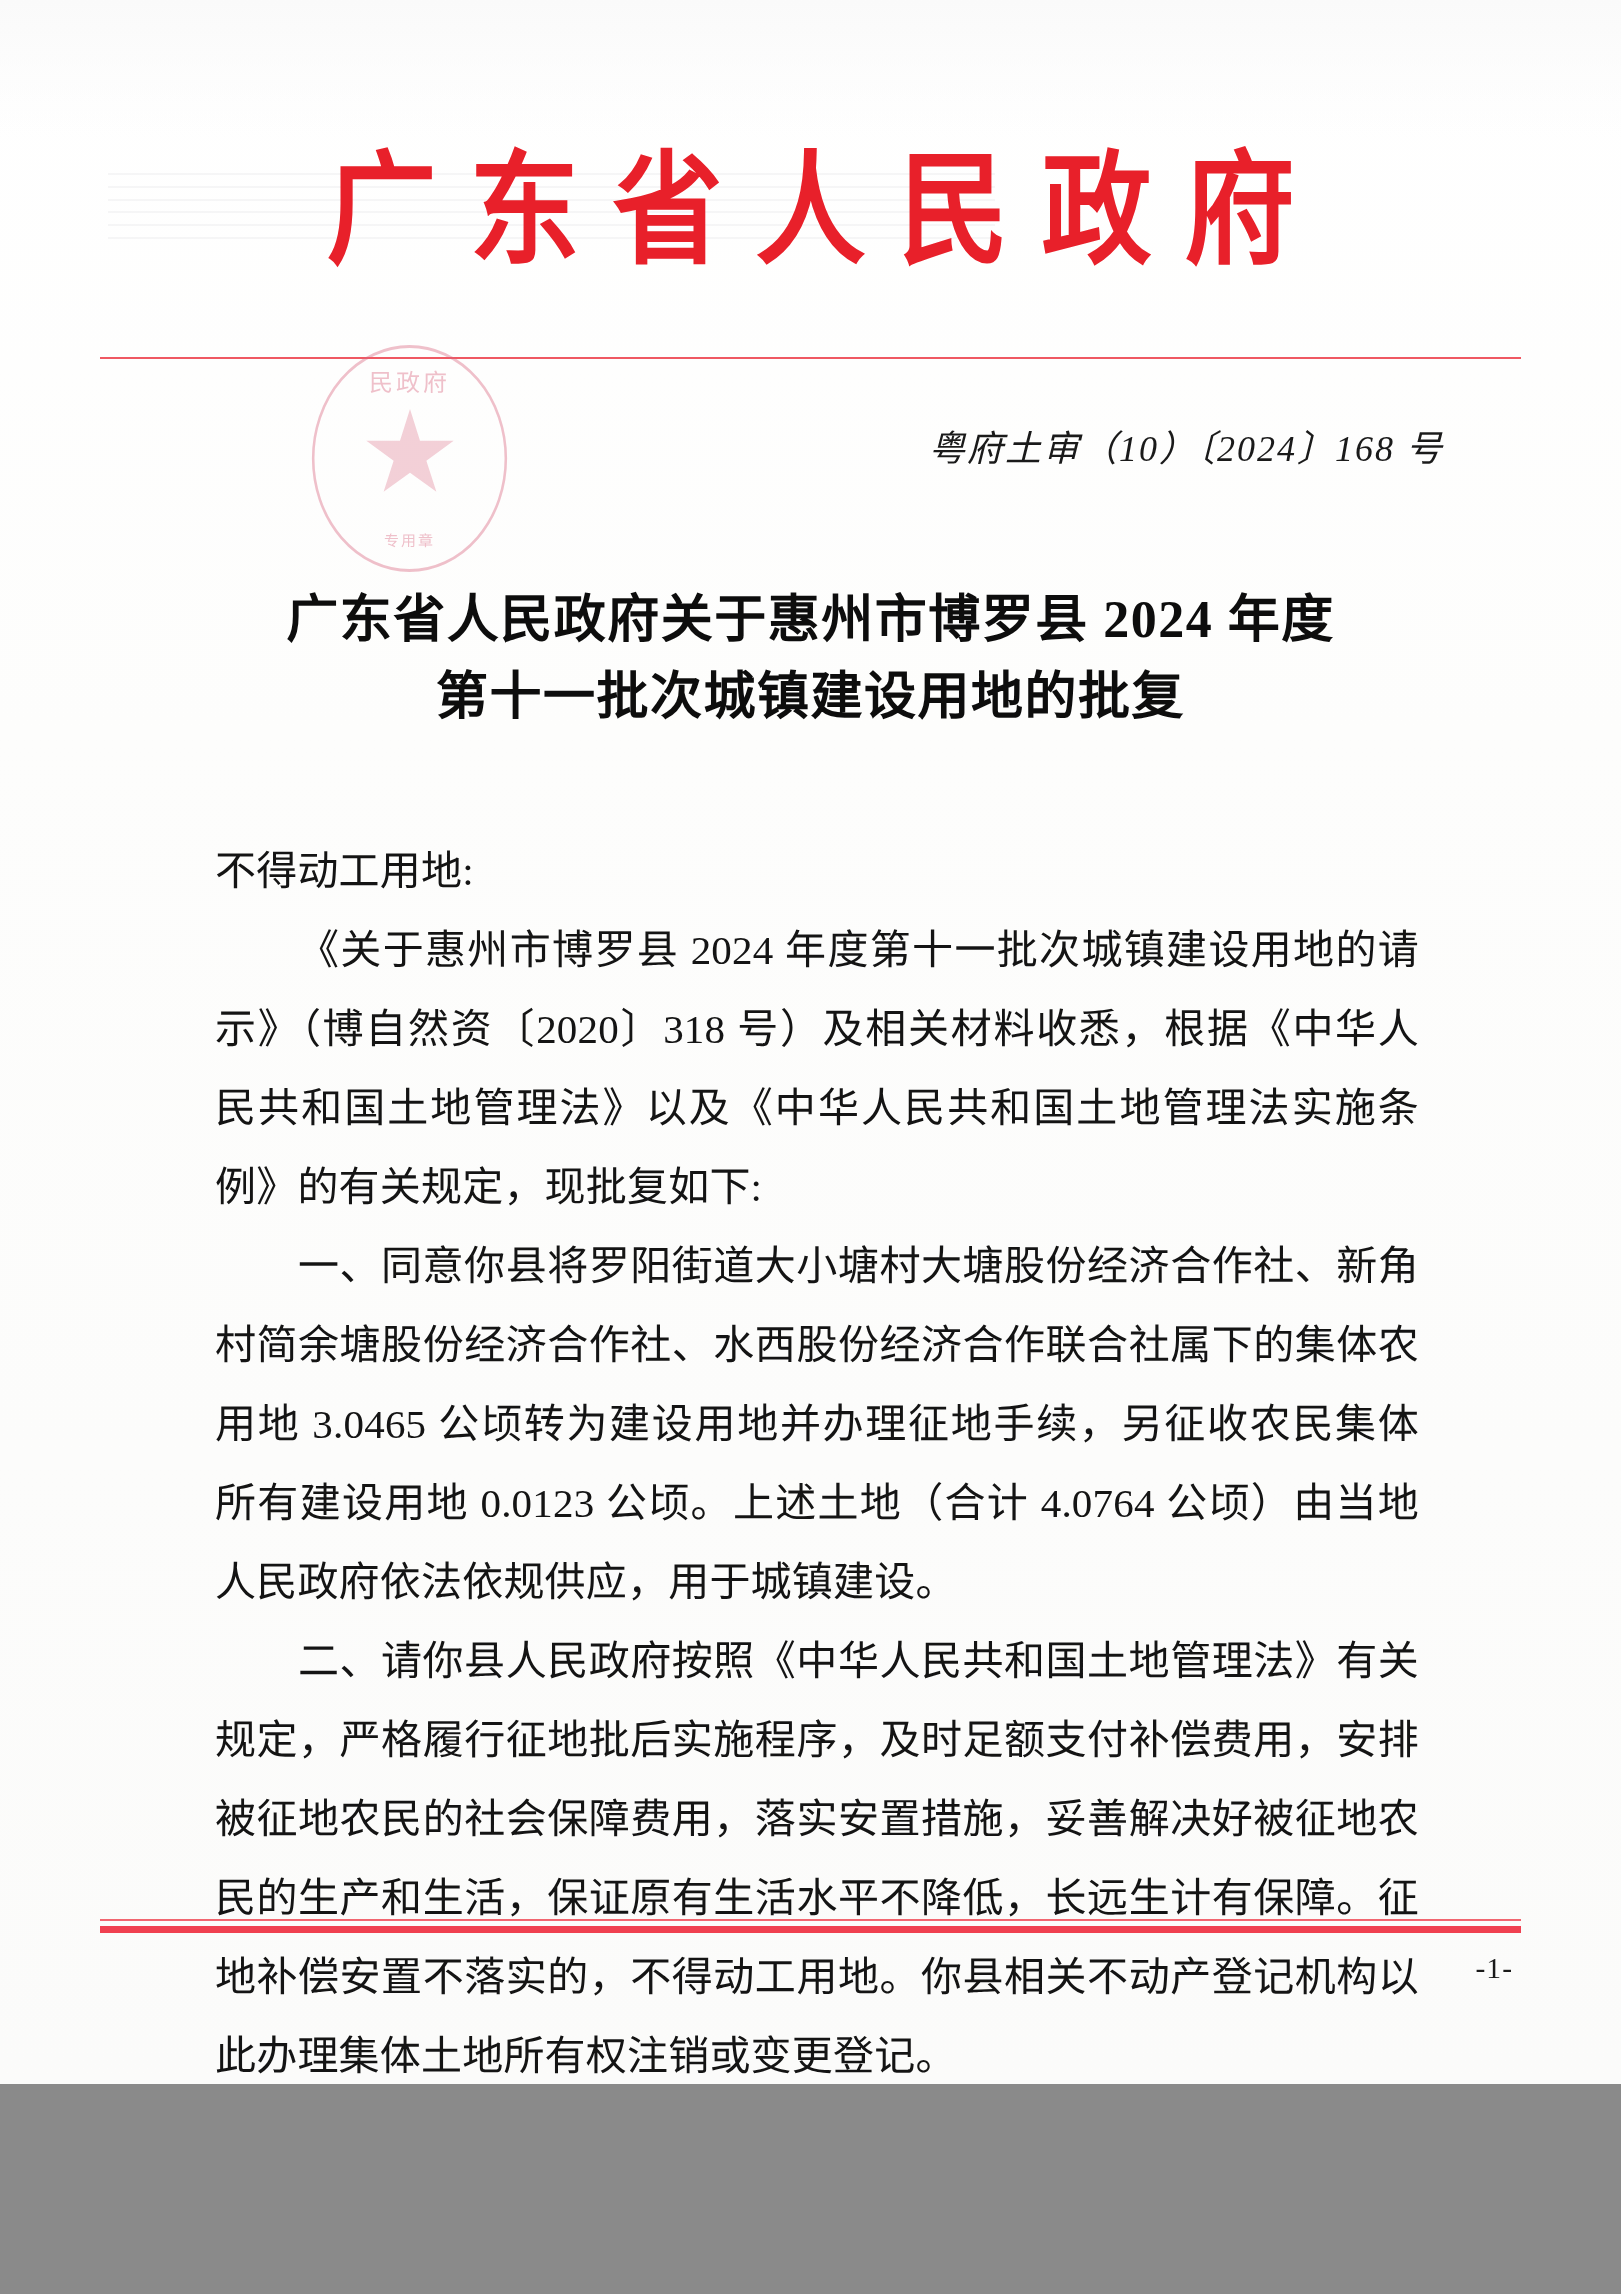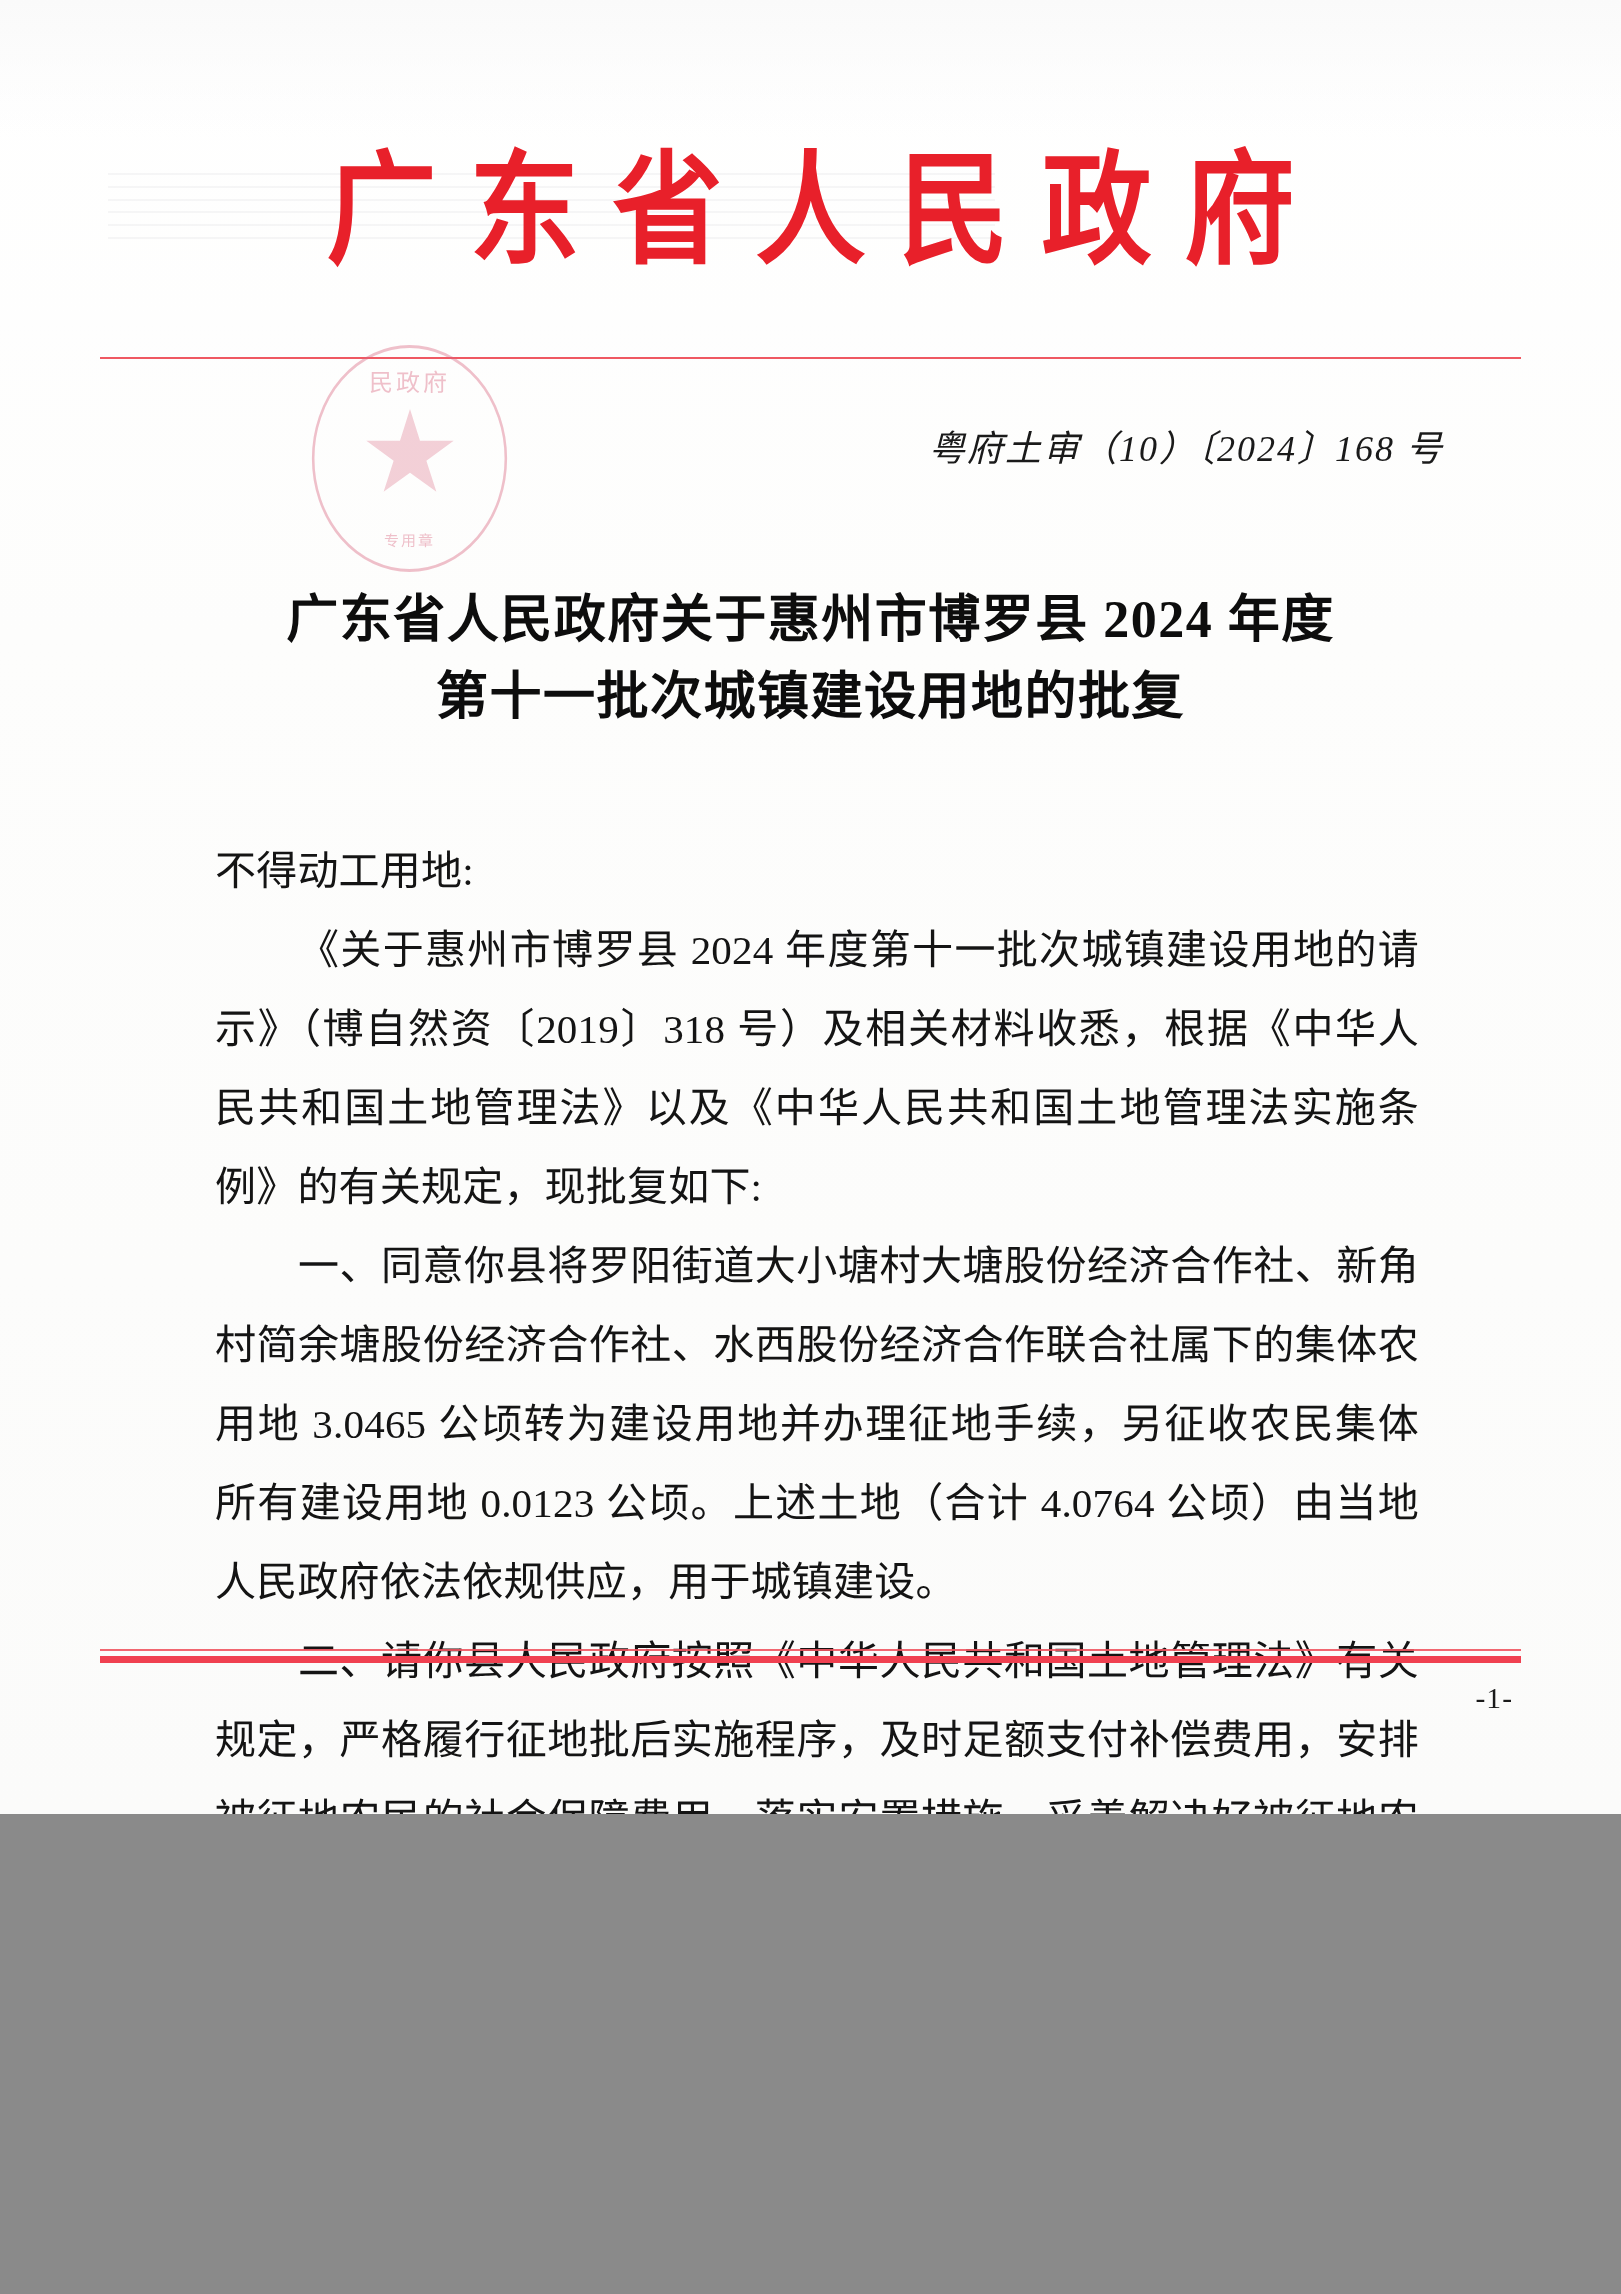--- a/index.html
+++ b/index.html
@@ -4,21 +4,21 @@
 <title>广东省人民政府批复</title>
 <style>
   html, body {
     margin: 0;
     padding: 0;
     background: #8a8a8a;
   }
   .page {
     position: relative;
     width: 1621px;
-    height: 1814px;
+    height: 2084px;
     margin: 0 auto;
     background: #ffffff;
     overflow: hidden;
     font-family: "Liberation Serif", "DejaVu Serif", serif;
     color: #111111;
     box-sizing: border-box;
   }
   
   .paper-tint {
     position: absolute;
@@ -232,21 +232,21 @@
     <div class="seal-text-bottom">专用章</div>
   </div>
 
   <div class="doc-title">
     <span class="ln">广东省人民政府关于惠州市博罗县 2024 年度</span>
     <span class="ln">第十一批次城镇建设用地的批复</span>
   </div>
 
   <div class="body-block">
     <p class="addressee">不得动工用地:</p>
-    <p class="para">《关于惠州市博罗县 2024 年度第十一批次城镇建设用地的请示》（博自然资〔2019〕318 号）及相关材料收悉，根据《中华人民共和国土地管理法》以及《中华人民共和国土地管理法实施条例》的有关规定，现批复如下:</p>
+    <p class="para">《关于惠州市博罗县 2024 年度第十一批次城镇建设用地的请示》（博自然资〔2020〕318 号）及相关材料收悉，根据《中华人民共和国土地管理法》以及《中华人民共和国土地管理法实施条例》的有关规定，现批复如下:</p>
     <p class="para">一、同意你县将罗阳街道大小塘村大塘股份经济合作社、新角村简余塘股份经济合作社、水西股份经济合作联合社属下的集体农用地 3.0465 公顷转为建设用地并办理征地手续，另征收农民集体所有建设用地 0.0123 公顷。上述土地（合计 4.0764 公顷）由当地人民政府依法依规供应，用于城镇建设。</p>
     <p class="para">二、请你县人民政府按照《中华人民共和国土地管理法》有关规定，严格履行征地批后实施程序，及时足额支付补偿费用，安排被征地农民的社会保障费用，落实安置措施，妥善解决好被征地农民的生产和生活，保证原有生活水平不降低，长远生计有保障。征地补偿安置不落实的，不得动工用地。你县相关不动产登记机构以此办理集体土地所有权注销或变更登记。</p>
   </div>
 
   <div class="rule-bottom">
     <div class="thin"></div>
     <div class="thick"></div>
   </div>
 
   <div class="page-number">-1-</div>

